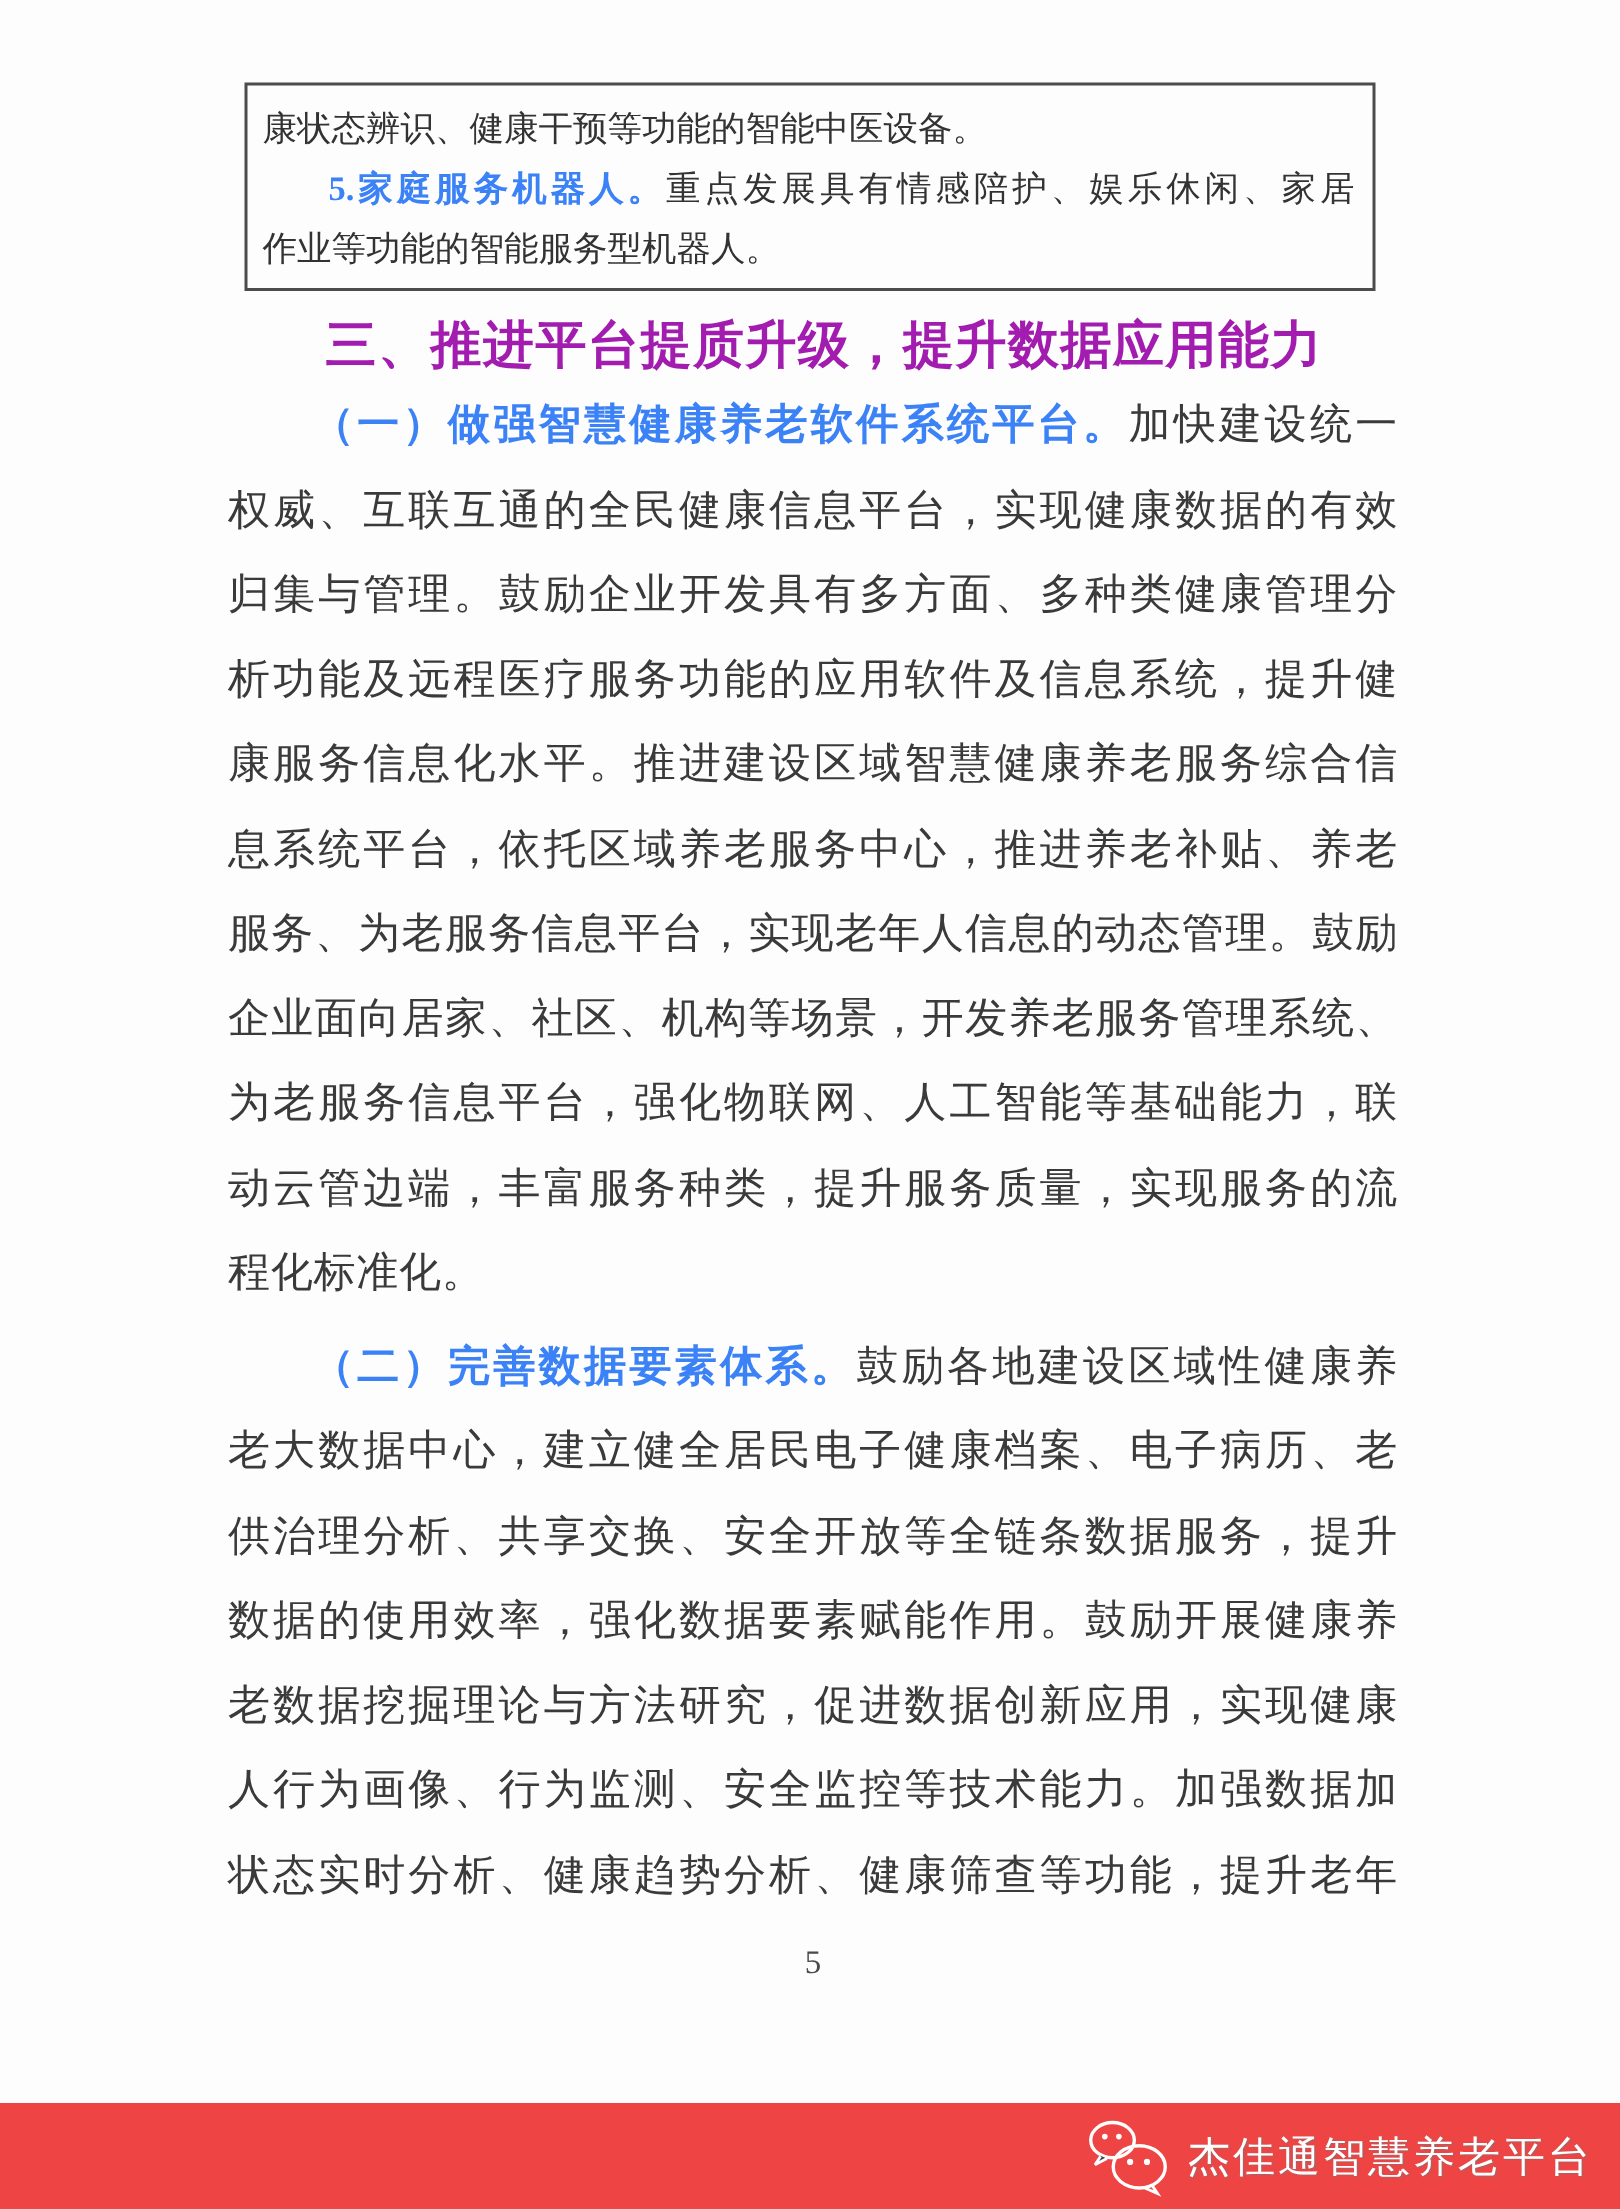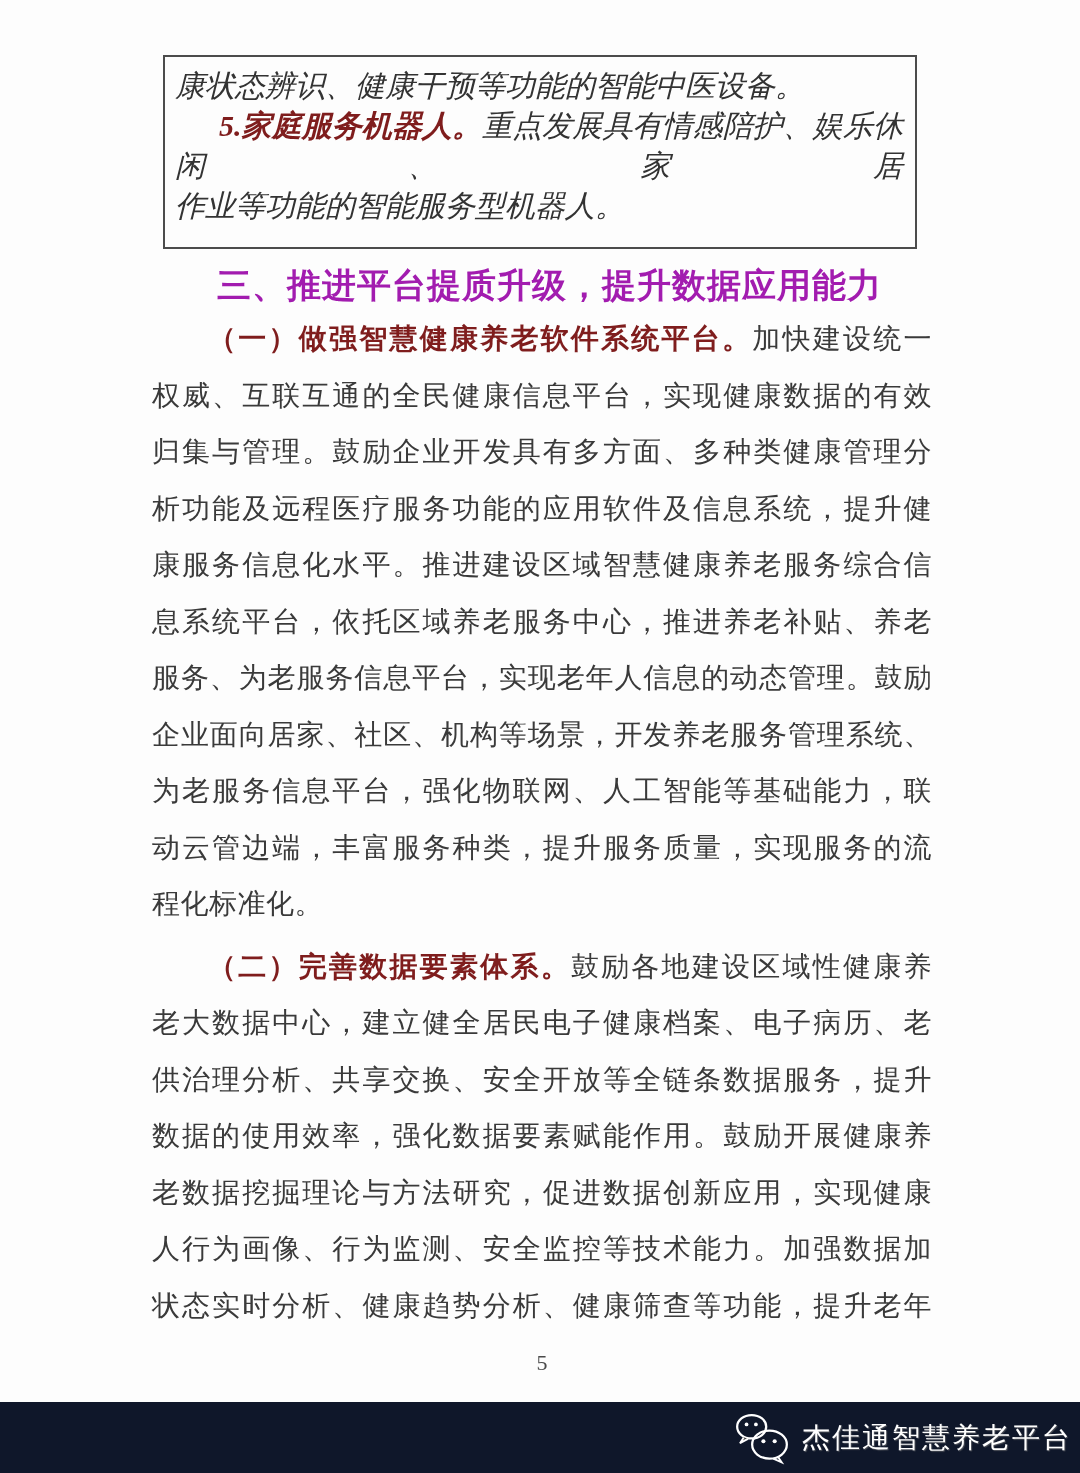--- a/index.html
+++ b/index.html
@@ -13,30 +13,29 @@
   }
   .content {
     padding: 55px 148px 0 152px;
   }
   
   .notice-box {
     box-sizing: border-box;
     margin-left: 11px;
     width: 754px;
     border: 2px solid #4c4c4c;
-    padding: 9px 12px 21px 10px;
-    font-size: 30px;
+    padding: 9px 12px 6px 10px;
+    font-size: 23px;
     line-height: 40px;
     color: #333333;
-    font-style: italic;
   }
   .notice-line { text-align: justify; }
   .notice-line.full { text-align-last: justify; }
   .notice-line.indent { text-indent: 44px; }
-  .bold-lead { font-weight: bold; color: #7f1d1d; }
+  .bold-lead { font-weight: bold; color: #3b82f6; }
   
   .section-heading {
     margin: 16px 0 0 65px;
     height: 40px;
     line-height: 40px;
     font-family: "Liberation Sans", "DejaVu Sans", sans-serif;
     font-weight: bold;
     font-size: 34px;
     color: #a21caf;
     letter-spacing: 1px;
@@ -63,25 +62,25 @@
     font-size: 22px;
     color: #4a4a4a;
   }
   
   .footer-bar {
     position: absolute;
     left: 0;
     bottom: 0;
     width: 1080px;
     height: 71px;
-    background: #0f172a;
+    background: #ef4444;
     display: flex;
     align-items: center;
     justify-content: flex-end;
-    padding-right: 8px;
+    padding-right: 18px;
     box-sizing: border-box;
   }
   .wechat-icon {
     width: 60px;
     height: 54px;
     margin-right: 10px;
     flex: none;
   }
   .footer-brand {
     font-family: "Liberation Sans", "DejaVu Sans", sans-serif;

